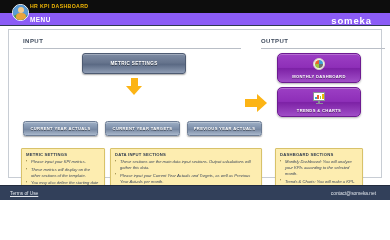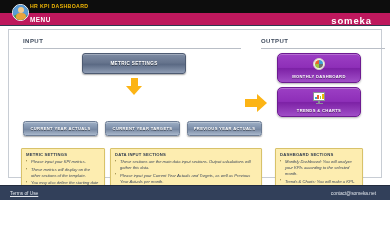--- a/index.html
+++ b/index.html
@@ -24,21 +24,21 @@
   .topbar-title {
     position: absolute; left: 30px; top: 2.5px;
     font-size: 5.2px; font-weight: bold;
     letter-spacing: .35px;
     color: #f2b705;
     text-transform: uppercase;
   }
   .menubar {
     position: absolute; left: 0; top: 13px;
     width: 390px; height: 13px;
-    background: #be185d;
+    background: #8b5cf6;
     border-bottom: 1px solid #2d3a50;
   }
   .menu-label {
     position: absolute; left: 30px; top: 3px;
     font-size: 6.4px; font-weight: bold;
     letter-spacing: .5px;
     color: #ffffff;
   }
   .brand {
     position: absolute; right: 18px; top: 2px;

